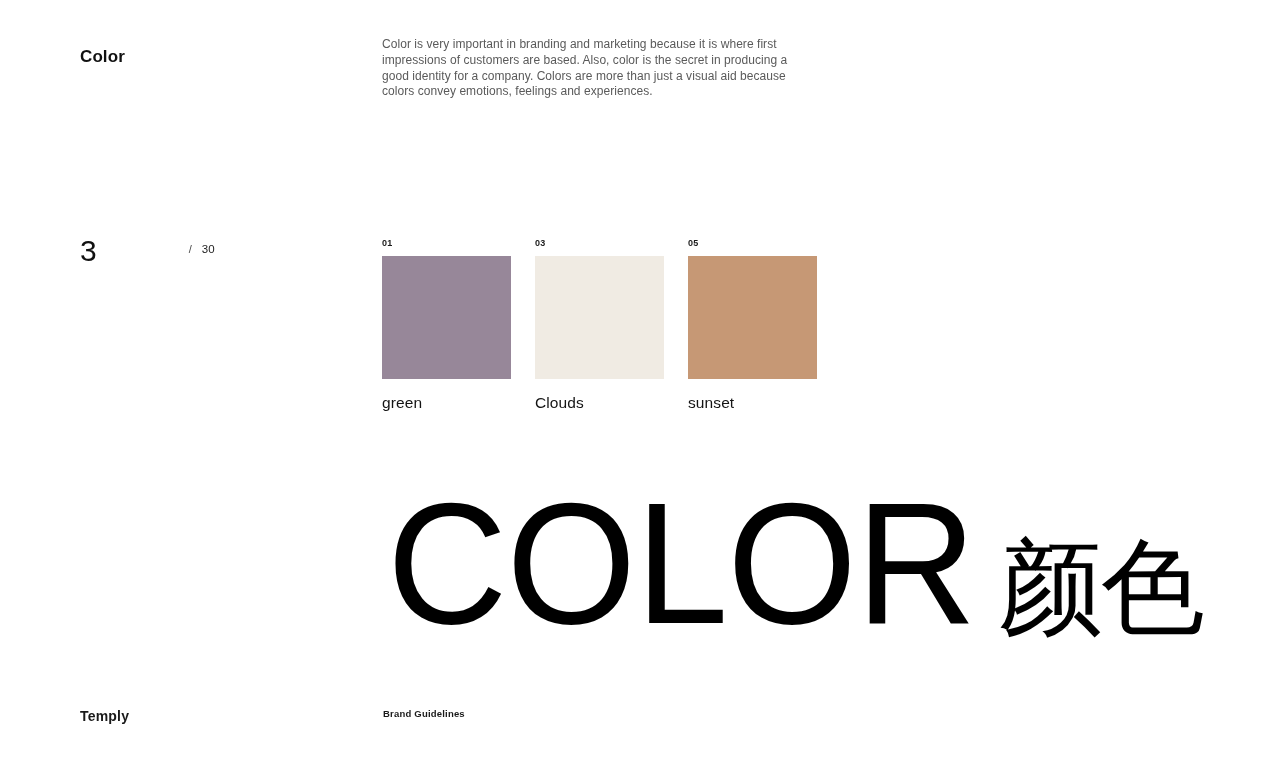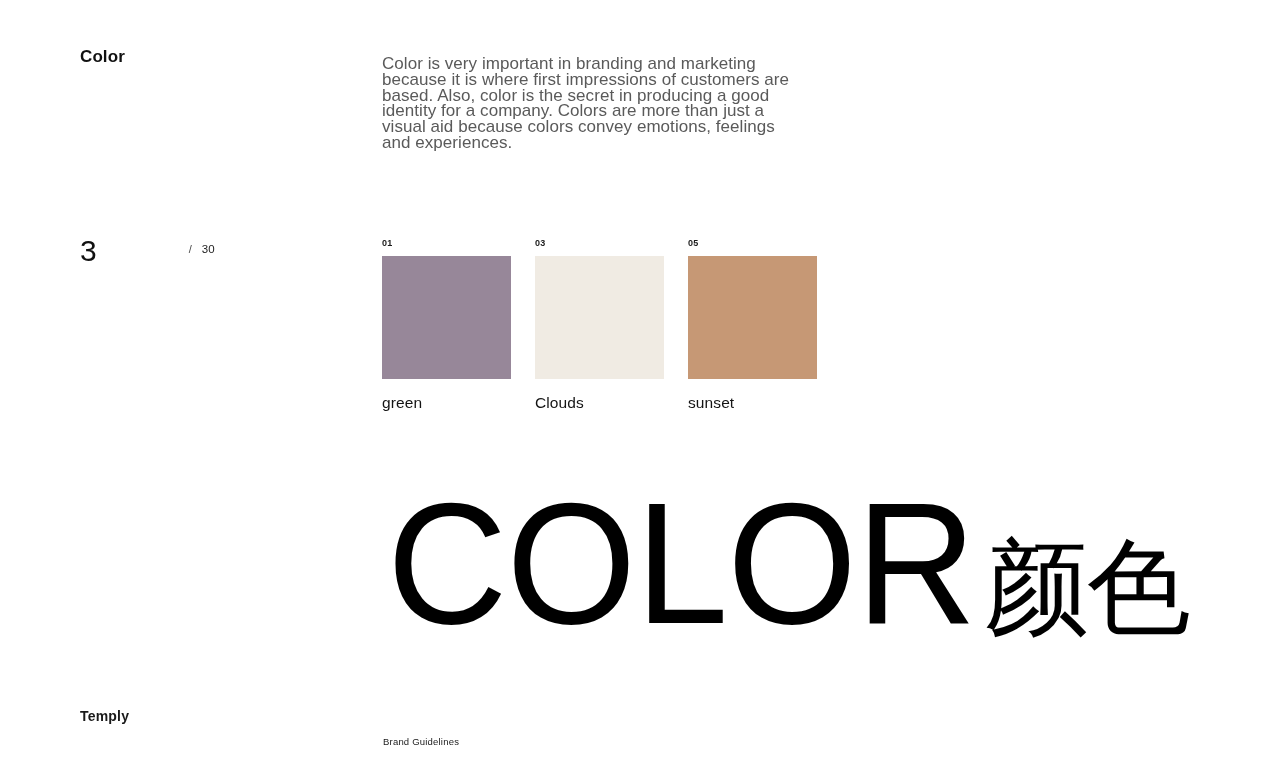--- a/index.html
+++ b/index.html
@@ -30,23 +30,23 @@
     top: 47px;
     font-size: 17px;
     font-weight: bold;
     letter-spacing: 0.1px;
     color: #111111;
   }
 
   .intro-paragraph {
     position: absolute;
     left: 382px;
-    top: 56px;
+    top: 37px;
     width: 412px;
-    font-size: 17px;
+    font-size: 12px;
     line-height: 15.8px;
     color: #5a5a5a;
     letter-spacing: 0.05px;
   }
 
   
   .page-indicator {
     position: absolute;
     left: 80px;
     top: 236px;
@@ -123,42 +123,42 @@
     line-height: 170px;
     letter-spacing: -1px;
     transform: scaleX(0.97);
     transform-origin: left baseline;
   }
   .headline-cjk {
     font-family: Liberation Serif, serif;
     font-size: 104px;
     font-weight: 300;
     line-height: 170px;
+    margin-left: 14px;
     letter-spacing: -2px;
   }
 
   
   .footer-brand {
     position: absolute;
     left: 80px;
     top: 708px;
     font-size: 14px;
     font-weight: bold;
     color: #1a1a1a;
     letter-spacing: 0.2px;
   }
   .footer-doc {
     position: absolute;
     left: 383px;
     top: 708px;
     font-size: 9.5px;
-    font-weight: normal;
+    font-weight: bold;
     color: #1a1a1a;
     letter-spacing: 0.2px;
-    margin-top: 28px;
   }
 </style>
 </head>
 <body>
 
 <div class="page">
 
   <div class="section-title">Color</div>
 
   <div class="intro-paragraph">Color is very important in branding and marketing because it is where first impressions of customers are based. Also, color is the secret in producing a good identity for a company. Colors are more than just a visual aid because colors convey emotions, feelings and experiences.</div>

